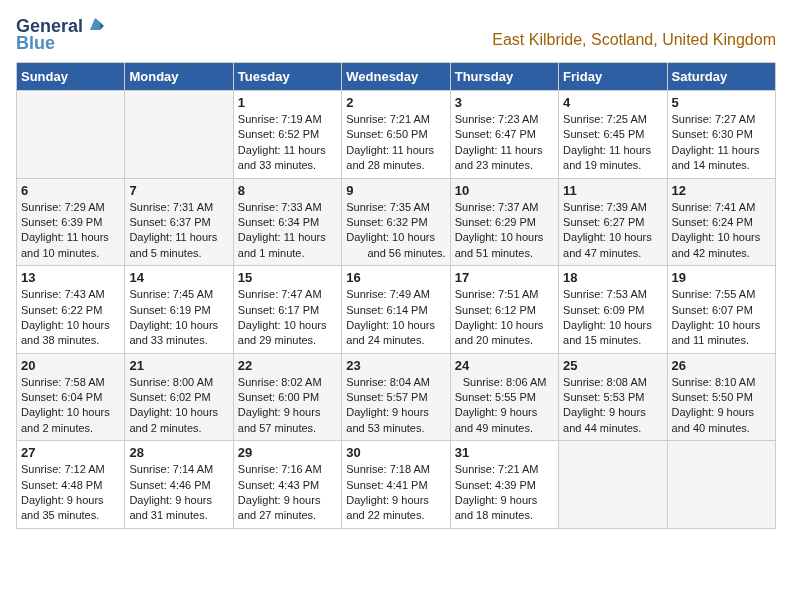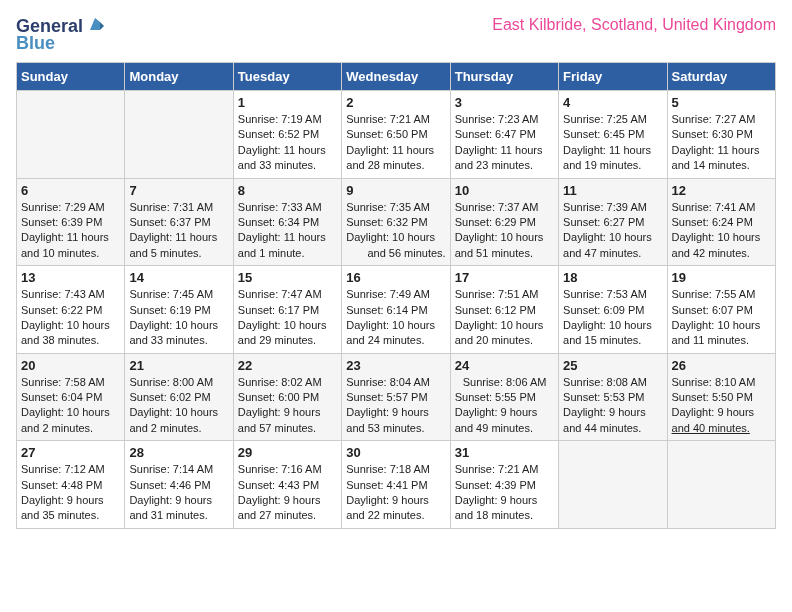--- a/index.html
+++ b/index.html
@@ -24,21 +24,22 @@
     .title-block {
       text-align: right;
     }
     .month-title {
       font-size: 36px;
       font-weight: bold;
       color: #222;
     }
     .location {
       font-size: 16px;
-      color: #ec4899;
+      color: #a16207;
+      margin-top: 15px;
     }
     table {
       width: 100%;
       border-collapse: collapse;
       table-layout: fixed;
     }
     thead tr th {
       background: #2e5fa3;
       color: #fff;
       font-size: 13px;
@@ -283,21 +284,21 @@
           <span style="display: block; line-height: 1.4;">Sunrise: 8:08 AM</span>
           <span style="display: block; line-height: 1.4;">Sunset: 5:53 PM</span>
           <span style="display: block; line-height: 1.4;">Daylight: 9 hours</span>
           <span style="display: block; line-height: 1.4;">and 44 minutes.</span>
         </td>
         <td>
           <span class="day-num">26</span>
           <span style="display: block; line-height: 1.4;">Sunrise: 8:10 AM</span>
           <span style="display: block; line-height: 1.4;">Sunset: 5:50 PM</span>
           <span style="display: block; line-height: 1.4;">Daylight: 9 hours</span>
-          <span style="display: block; line-height: 1.4; text-decoration: underline;">and 40 minutes.</span>
+          <span style="display: block; line-height: 1.4;">and 40 minutes.</span>
         </td>
       </tr>
       <tr>
         <td>
           <span class="day-num">27</span>
           <span style="display: block; line-height: 1.4;">Sunrise: 7:12 AM</span>
           <span style="display: block; line-height: 1.4;">Sunset: 4:48 PM</span>
           <span style="display: block; line-height: 1.4;">Daylight: 9 hours</span>
           <span style="display: block; line-height: 1.4;">and 35 minutes.</span>
         </td>

